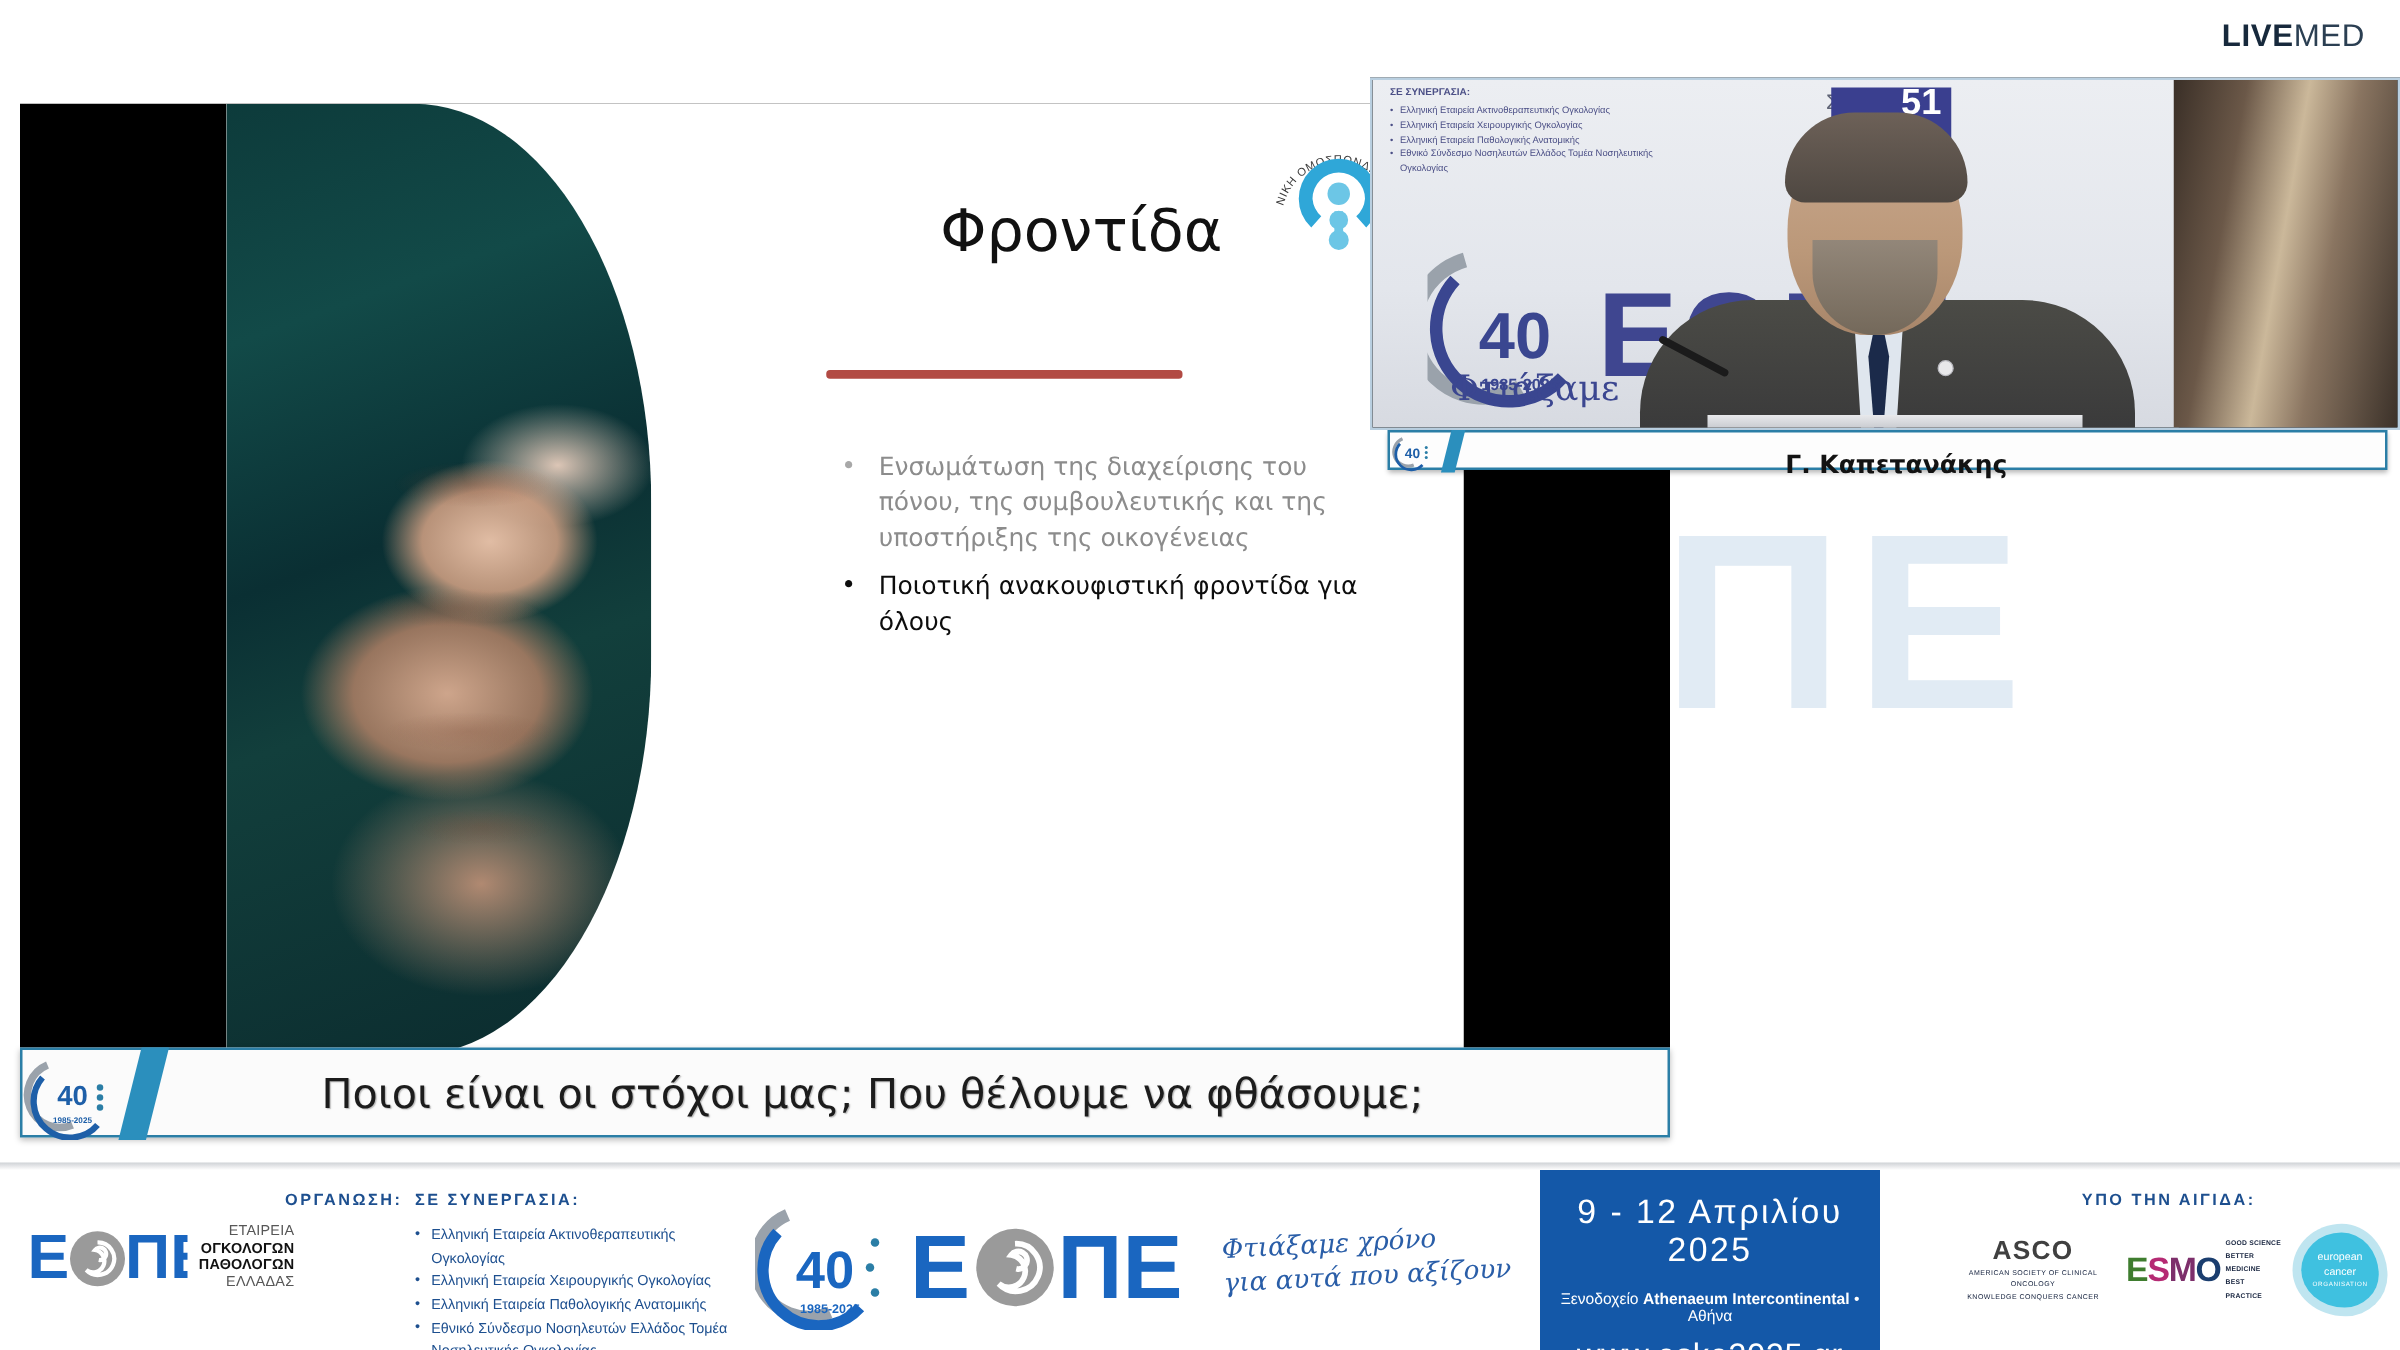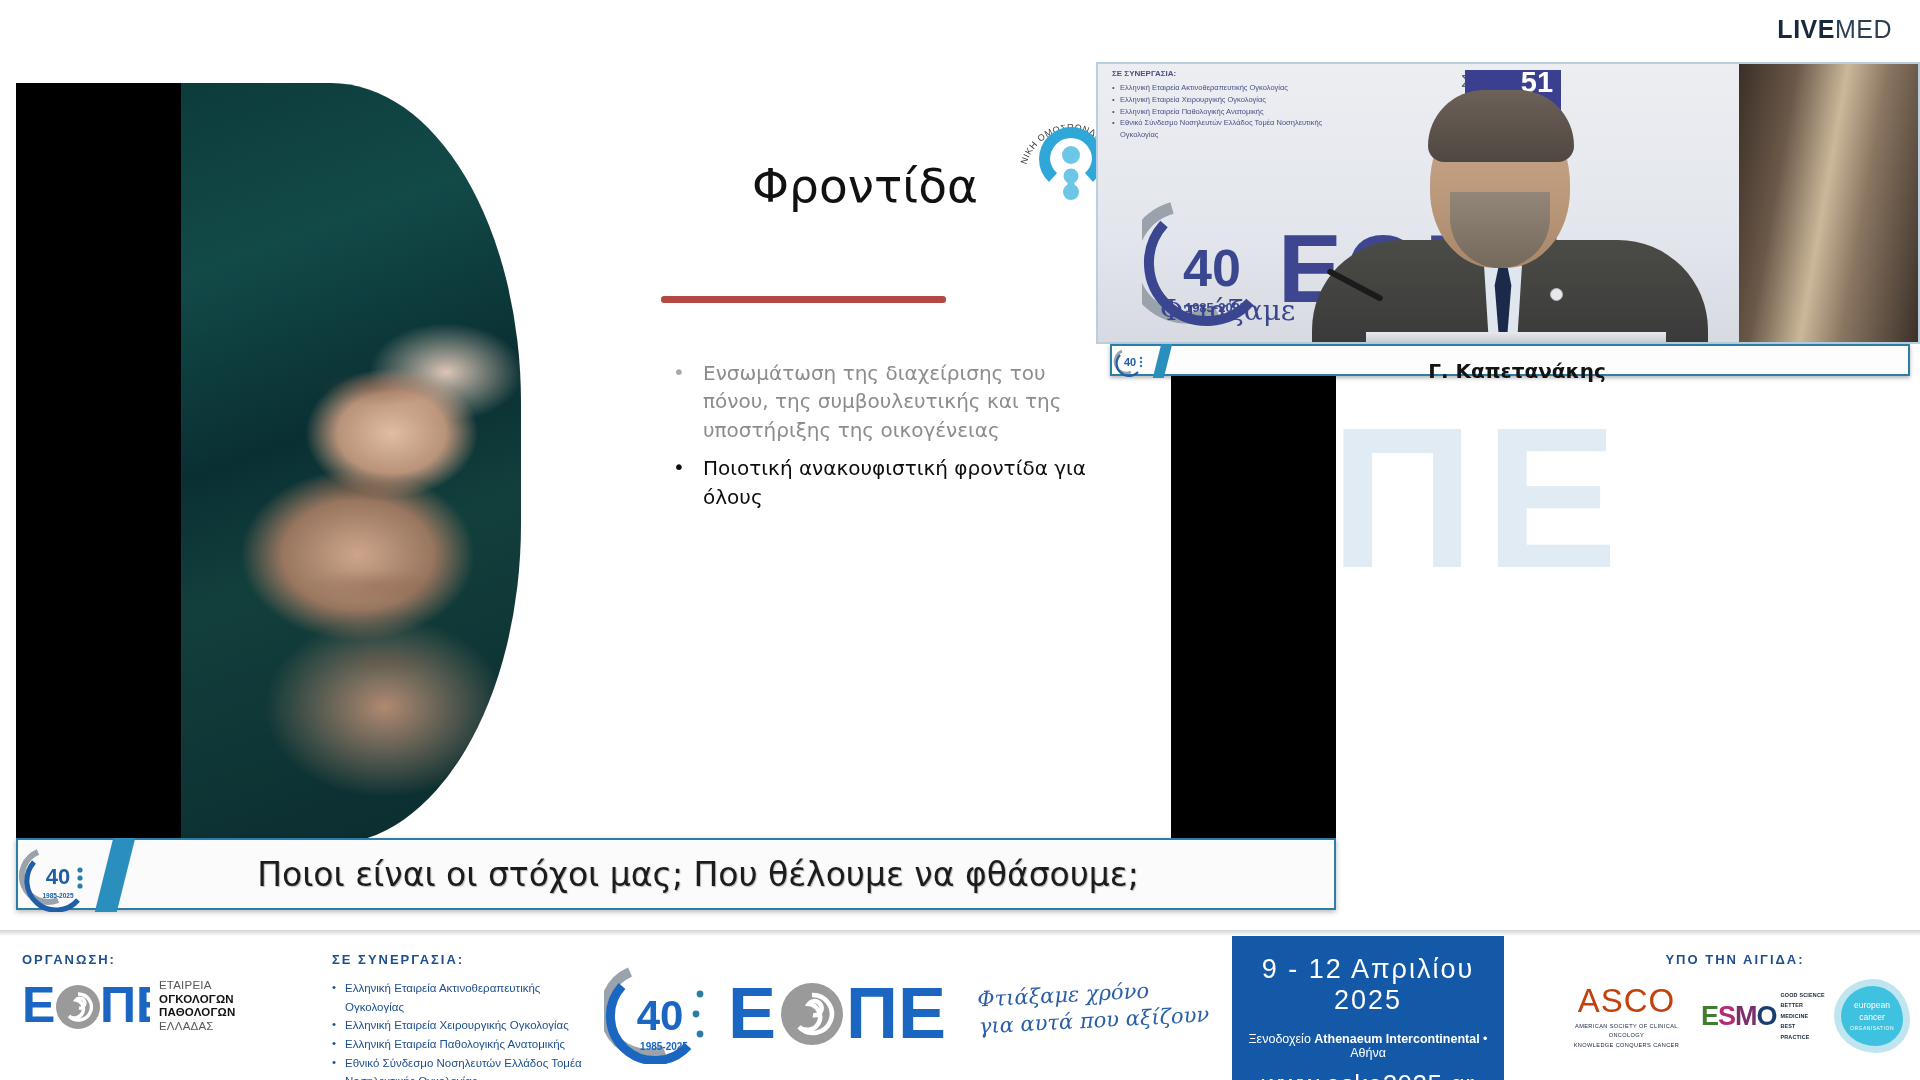--- a/index.html
+++ b/index.html
@@ -118,21 +118,21 @@
   .np-text { flex: 1; text-align: center; padding-right: 40px; font-size: 20px; font-weight: 700; color: #131313; font-family: "DejaVu Sans", sans-serif; white-space: nowrap; margin-top: 21px; }
 
   
   .watermark { position: absolute; left: 1330px; top: 398px; font-size: 200px; font-weight: 800; color: #e1ebf4; letter-spacing: 10px; line-height: 1; font-family: "Liberation Sans", sans-serif; user-select: none; }
 
   
   .foot-sep { position: absolute; left: 0; top: 930px; width: 1920px; height: 6px;
     background: linear-gradient(180deg, #cfd2d6 0%, #e9eaec 55%, #ffffff 100%); }
   .footer { position: absolute; left: 0; top: 936px; width: 1920px; height: 144px; background: #fff; }
 
-  .f-org { position: absolute; left: 22px; top: 16px; width: 300px; }
+  .f-org { position: absolute; left: 22px; top: 16px; width: 300px; text-align: right; }
   .f-head { color: #1d4f8f; font-size: 13px; font-weight: 700; letter-spacing: 2px; margin-bottom: 12px; }
   .eope-lock { display: flex; align-items: center; gap: 9px; }
   .eope-sub { font-size: 11.5px; line-height: 1.18; letter-spacing: .2px; color: #2b2b2b; font-family: "Liberation Sans", sans-serif; }
   .eope-sub .thin { color: #575757; font-weight: 400; }
   .eope-sub .bold { font-weight: 700; color: #111; }
 
   .f-collab { position: absolute; left: 332px; top: 16px; width: 270px; }
   .f-collab ul { list-style: none; }
   .f-collab li { position: relative; padding-left: 13px; color: #1d4f8f; font-size: 11.5px; line-height: 1.62; }
   .f-collab li::before { content: "•"; position: absolute; left: 0; top: -1px; }
@@ -144,21 +144,21 @@
   .f-date { position: absolute; left: 1232px; top: 0; width: 272px; height: 144px; background: #1458a8; color: #fff; padding-top: 18px; text-align: center; }
   .f-date .d1 { font-size: 27px; letter-spacing: 2px; font-weight: 300; font-family: "Liberation Sans", sans-serif; }
   .f-date .d2 { font-size: 12.5px; margin-top: 16px; }
   .f-date .d2 .vb { font-weight: 700; }
   .f-date .d3 { font-size: 26px; margin-top: 9px; letter-spacing: .5px; font-weight: 300; }
 
   .f-aegis { position: absolute; left: 1560px; top: 16px; width: 350px; }
   .f-aegis .f-head { text-align: center; }
   .aegis-row { display: flex; align-items: center; justify-content: space-between; gap: 8px; margin-top: 6px; }
   .asco-box { text-align: center; }
-  .asco-word { font-size: 33px; font-weight: 400; color: #c2410c; letter-spacing: 1px; font-family: "Liberation Sans", sans-serif; }
+  .asco-word { font-size: 21px; font-weight: 700; color: #404040; letter-spacing: 1px; font-family: "Liberation Sans", sans-serif; }
   .asco-sub { font-size: 5.6px; color: #14213d; letter-spacing: .4px; line-height: 1.6; margin-top: 2px; }
   .esmo-box { display: flex; align-items: center; gap: 4px; }
   .esmo-word { font-size: 27px; font-weight: 800; letter-spacing: -1px; font-family: "Liberation Sans", sans-serif; }
   .esmo-word .e { color: #3f7d2f; } .esmo-word .s { color: #b52a73; }
   .esmo-word .m { color: #7d2f6b; } .esmo-word .o { color: #1b3e6f; }
   .esmo-tag { font-size: 5.4px; color: #16233e; font-weight: 700; line-height: 1.95; letter-spacing: .2px; }
   .eco-box { position: relative; width: 80px; height: 74px; }
   .eco-blob { position: absolute; inset: 0; background: #bfe5f0; border-radius: 52% 48% 44% 56% / 50% 56% 44% 50%; }
   .eco-blob2 { position: absolute; left: 7px; top: 7px; right: 7px; bottom: 7px; background: #3fc1e0; border-radius: 52% 48% 44% 56% / 50% 56% 44% 50%; }
   .eco-text { position: absolute; inset: 0; display: flex; flex-direction: column; align-items: center; justify-content: center; color: #fff; font-size: 8.5px; line-height: 1.32; text-align: center; font-family: "Liberation Sans", sans-serif; }

